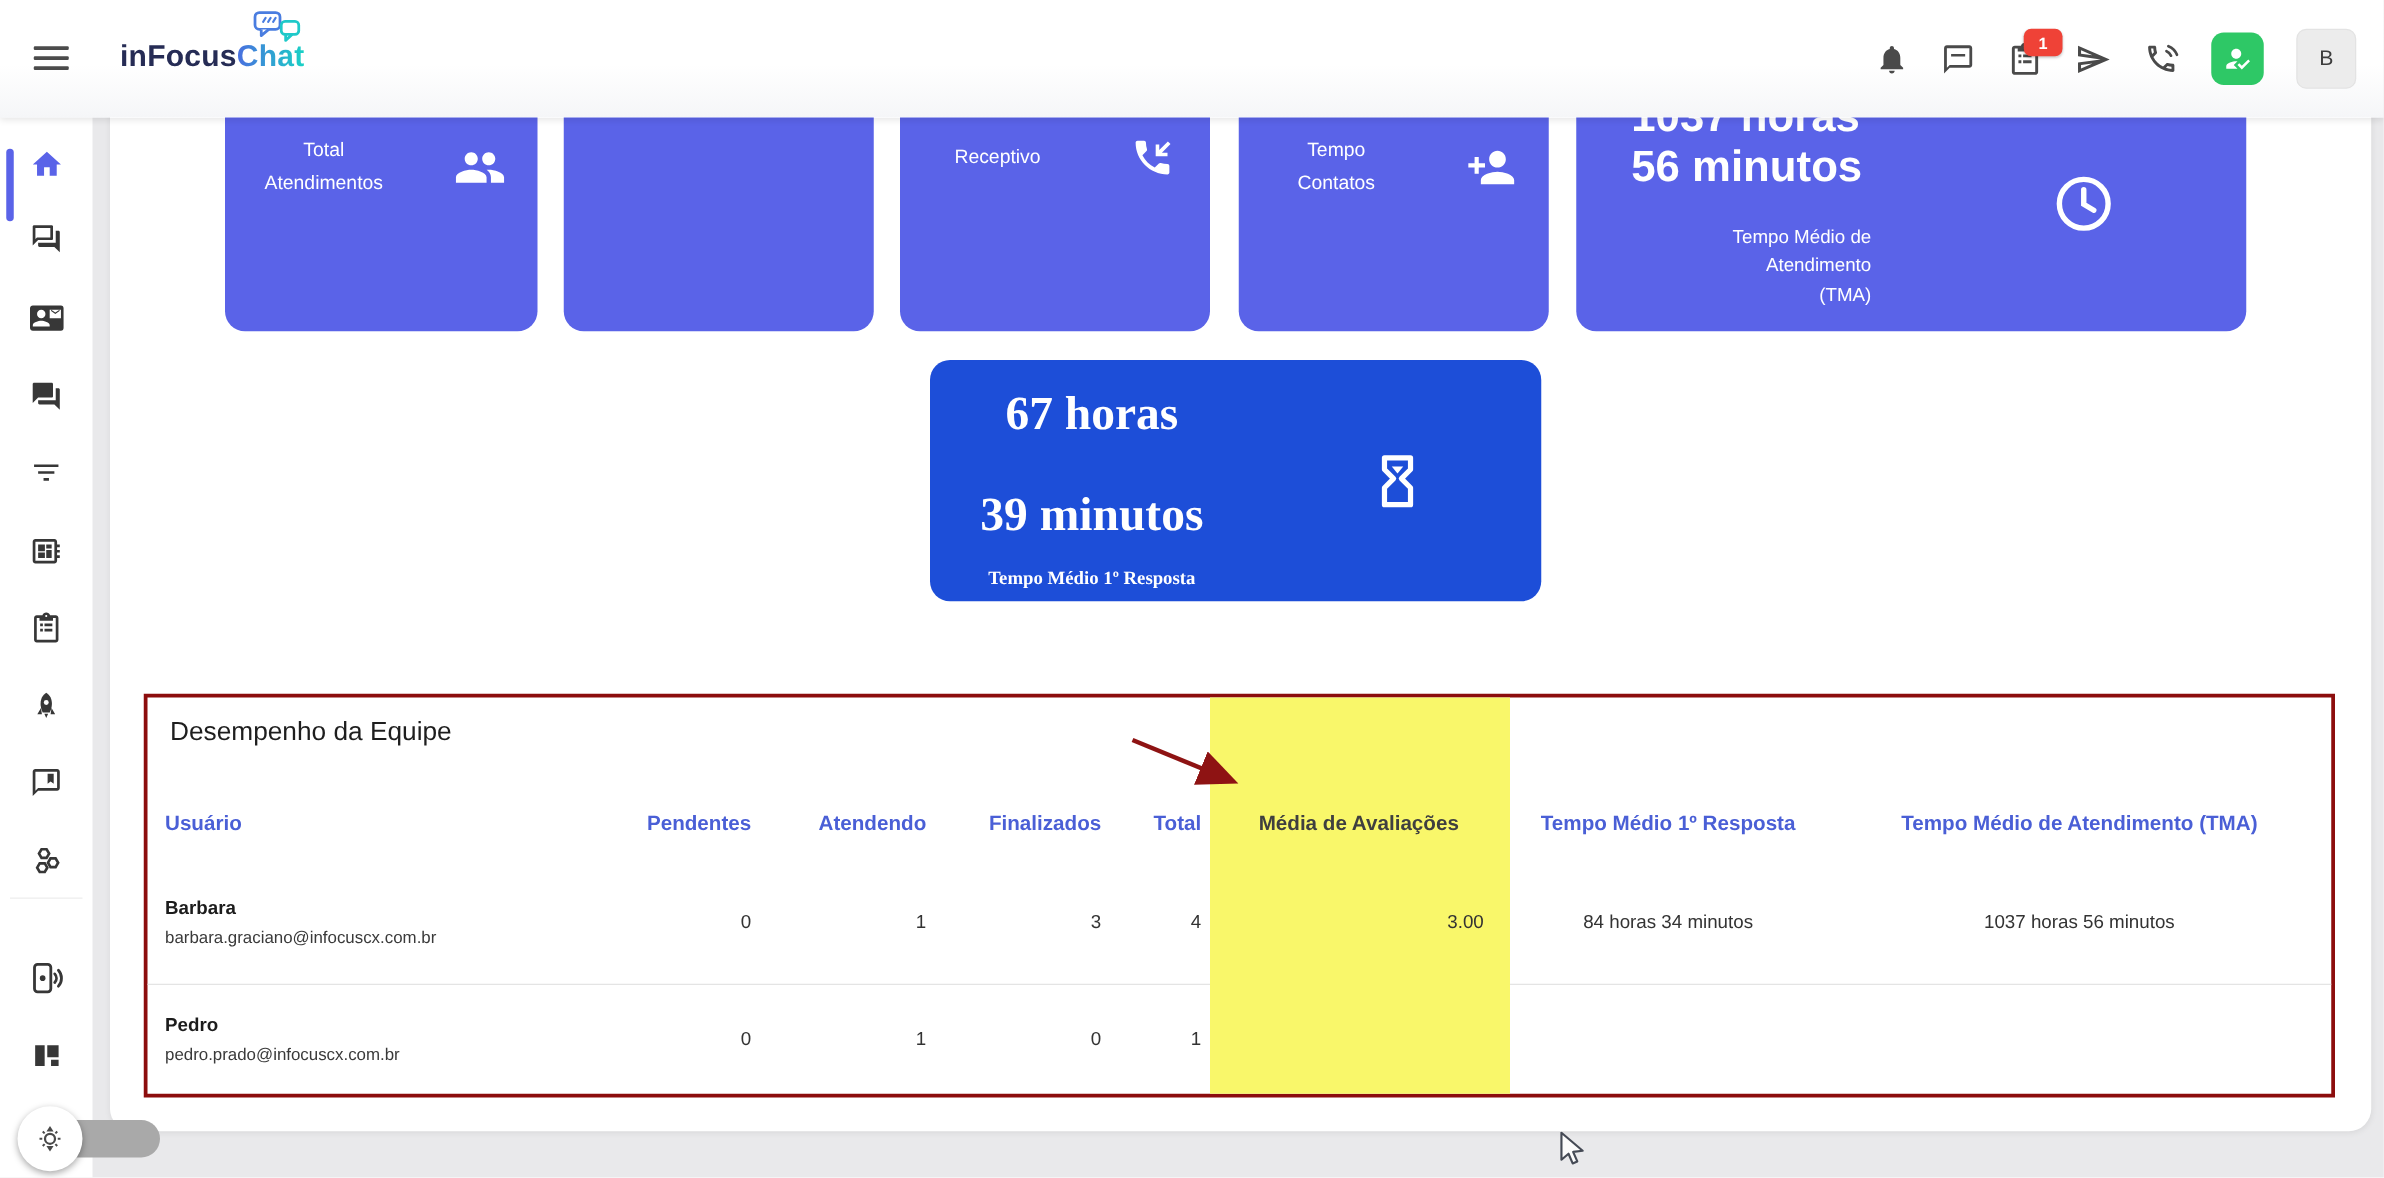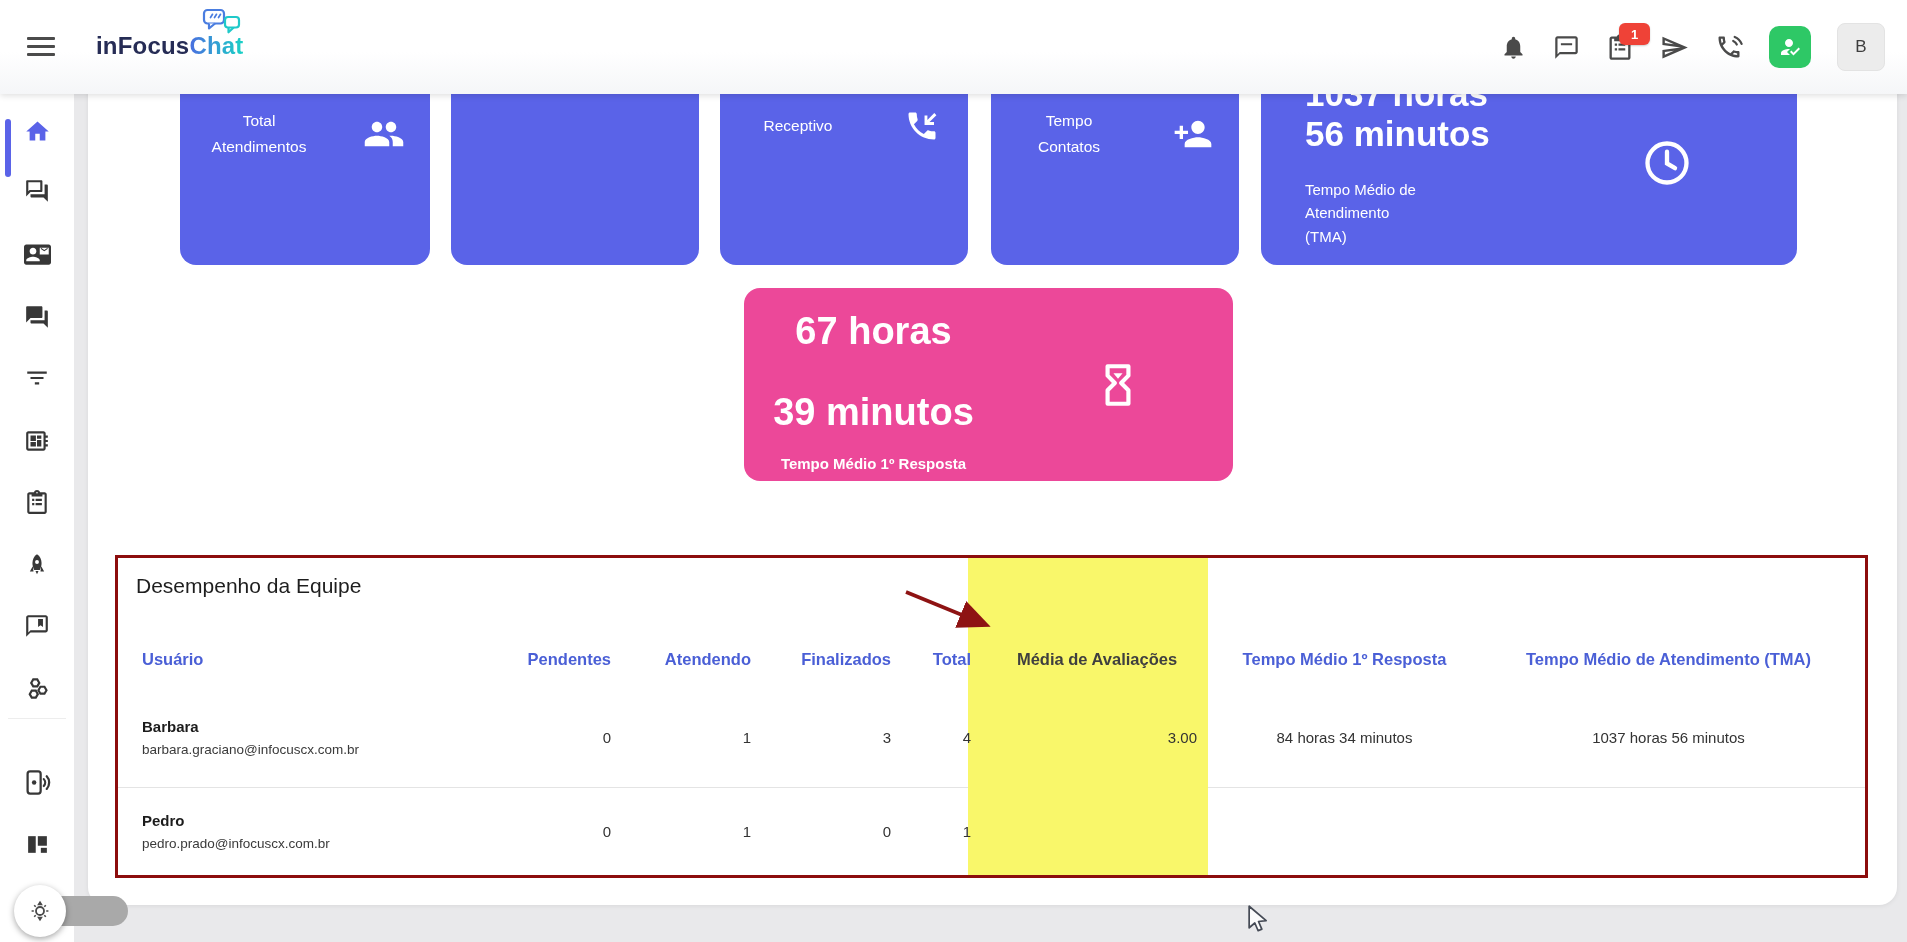--- a/index.html
+++ b/index.html
@@ -82,42 +82,42 @@
     background:#5A63E8; color:#fff; z-index:2; overflow:visible;
   }
   .card-value { text-align:center; font-size:47px; font-weight:700; margin-top:-10px; height:54px; line-height:54px; }
   .card-body { display:flex; align-items:center; margin-top:4px; }
   .card-label { flex:1; text-align:center; font-size:15.5px; line-height:1.7; }
   .card-icn { width:92px; display:flex; justify-content:center; }
   .card5-flex { display:flex; height:100%;margin-left:12px; }
   .card5-text { flex:1; padding-left:32px; }
   .card5-big { font-size:35px; font-weight:700; line-height:40px; }
   .card5-big.first { margin-top:14px; }
-  .card5-label { text-align:left; margin-top:24px; font-size:15px; line-height:1.55; padding-right:40px; }
+  .card5-label { text-align:right; margin-top:24px; font-size:15px; line-height:1.55; padding-right:40px; }
   .card5-icn { width:260px; display:flex; align-items:center; justify-content:center; }
   .mid-card {
     position:absolute; left:744px; top:288px; width:489px; height:193px;
-    background:#ec4899; border-radius:16px; color:#fff; z-index:2; display:flex;
+    background:#1d4ed8; border-radius:16px; color:#fff; z-index:2; display:flex;font-family:Liberation Serif, serif;
   }
   .mid-text { flex:1; text-align:center; }
   .mid-big { font-size:38px; font-weight:700; line-height:46px;margin-top:35px; }
   .mid-big.first { margin-top:20px; }
   .mid-label { margin-top:20px; font-size:15px; font-weight:bold; }
   .mid-icn { width:230px; display:flex; align-items:center; justify-content:center; }
   
   .team-table {
     position:absolute; left:115px; top:555px; width:1753px; height:323px;
     border:3px solid #8C0D0D; background:#fff; z-index:3;
   }
   .yellow-col { position:absolute; left:850px; top:0; width:240px; height:100%; background:#F9F76A; z-index:2; }
   .tbl-title { position:absolute; left:18px; top:16px; font-size:21px; font-weight:400; color:#1e1e1e; z-index:3; }
   .thead, .trow {
     position:absolute; left:0; right:0; display:grid;
     grid-template-columns:290px 185px 140px 140px 80px 240px 255px 1fr;
-    padding-left:24px; align-items:center; z-index:3;
+    padding-left:14px; align-items:center; z-index:3;
   }
   .thead { top:72px; height:58px; font-weight:bold; font-size:16.5px; color:#4A5FD6; }
   .th.r, .td.r { text-align:right; padding-right:6px; }
   .th.c, .td.c { text-align:center; }
   .th-media { color:#3f3f3f; text-align:center; }
   .trow1 { top:130px; height:99px; }
   .trow2 { top:229px; height:88px; }
   .row-divider { position:absolute; left:0; right:0; top:229px; height:1px; background:#e4e4e4; z-index:1; }
   .td { font-size:15px; color:#333; }
   .td-user .name { font-size:15px; font-weight:bold; color:#1c1c1c; margin-bottom:7px; }

